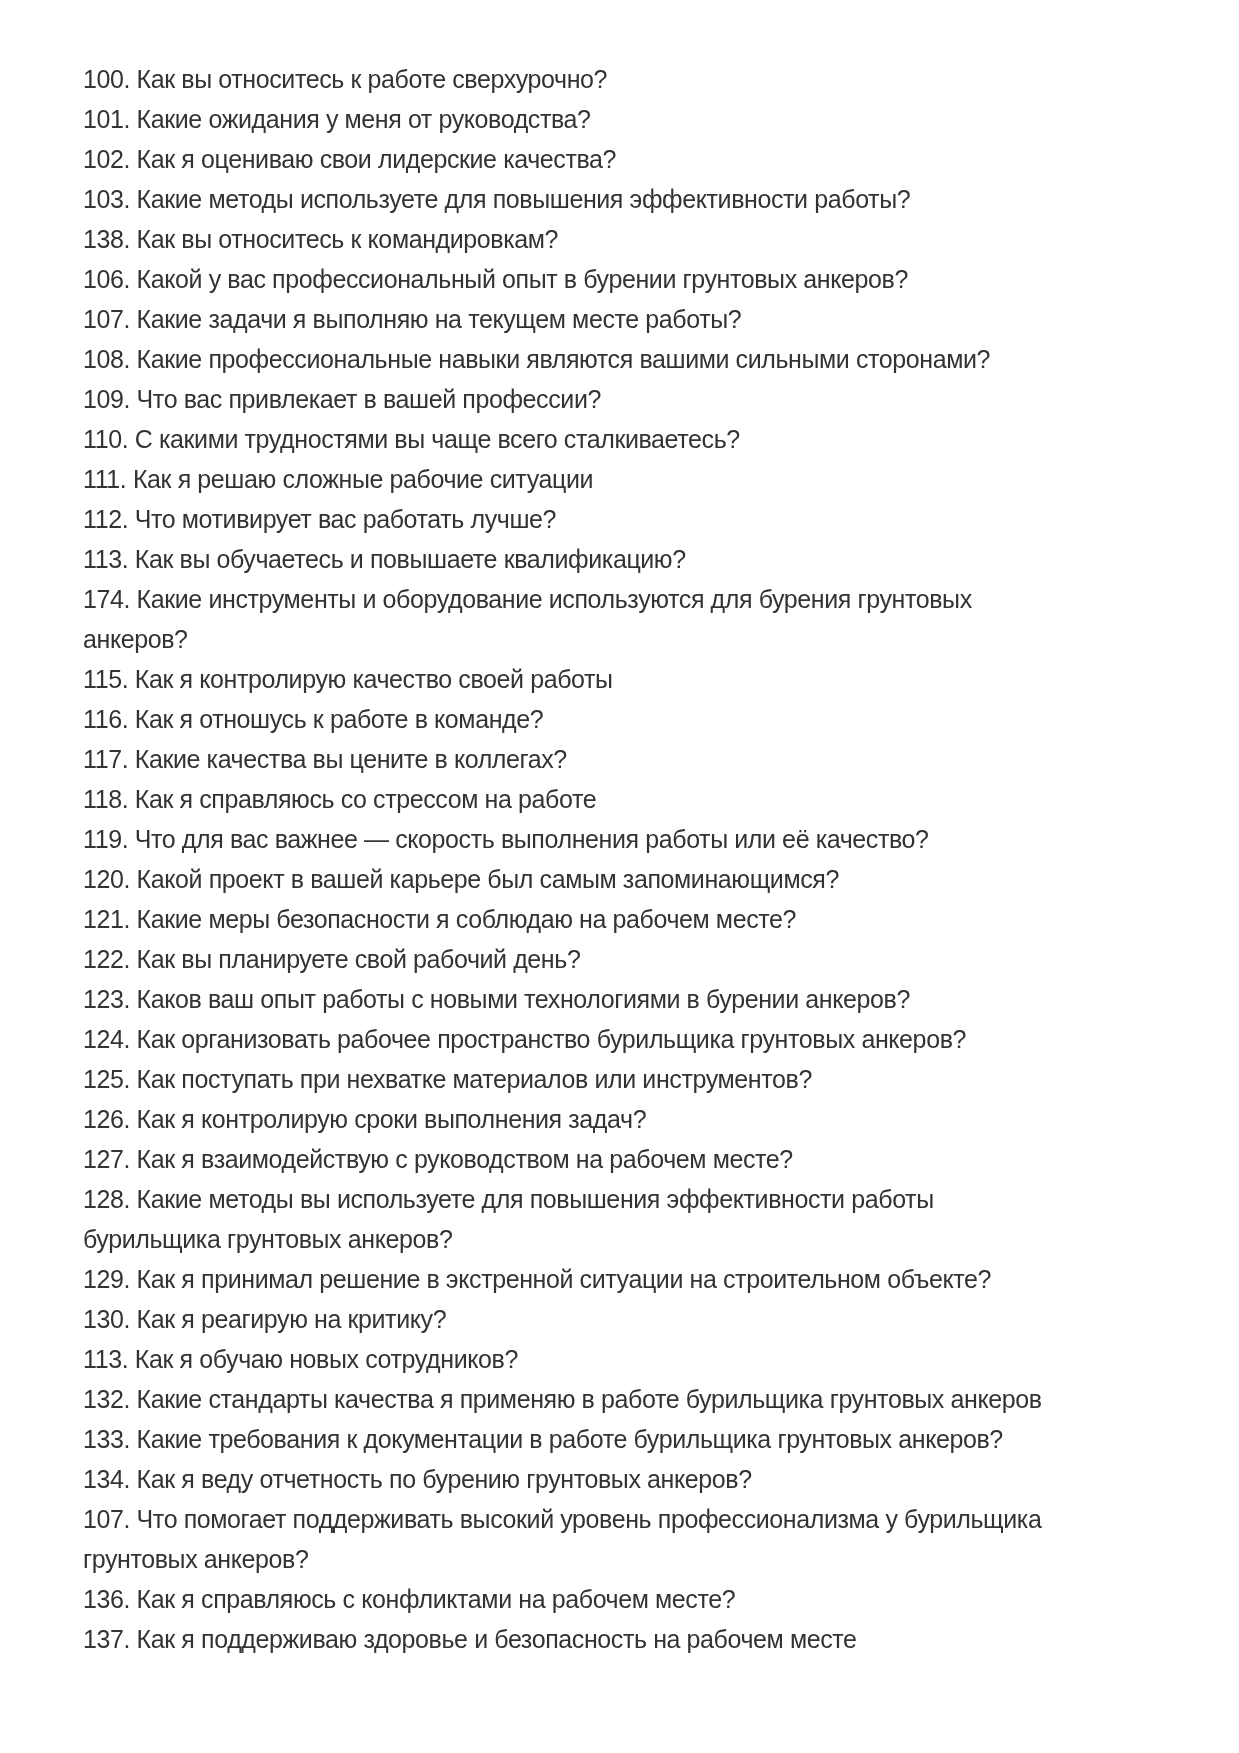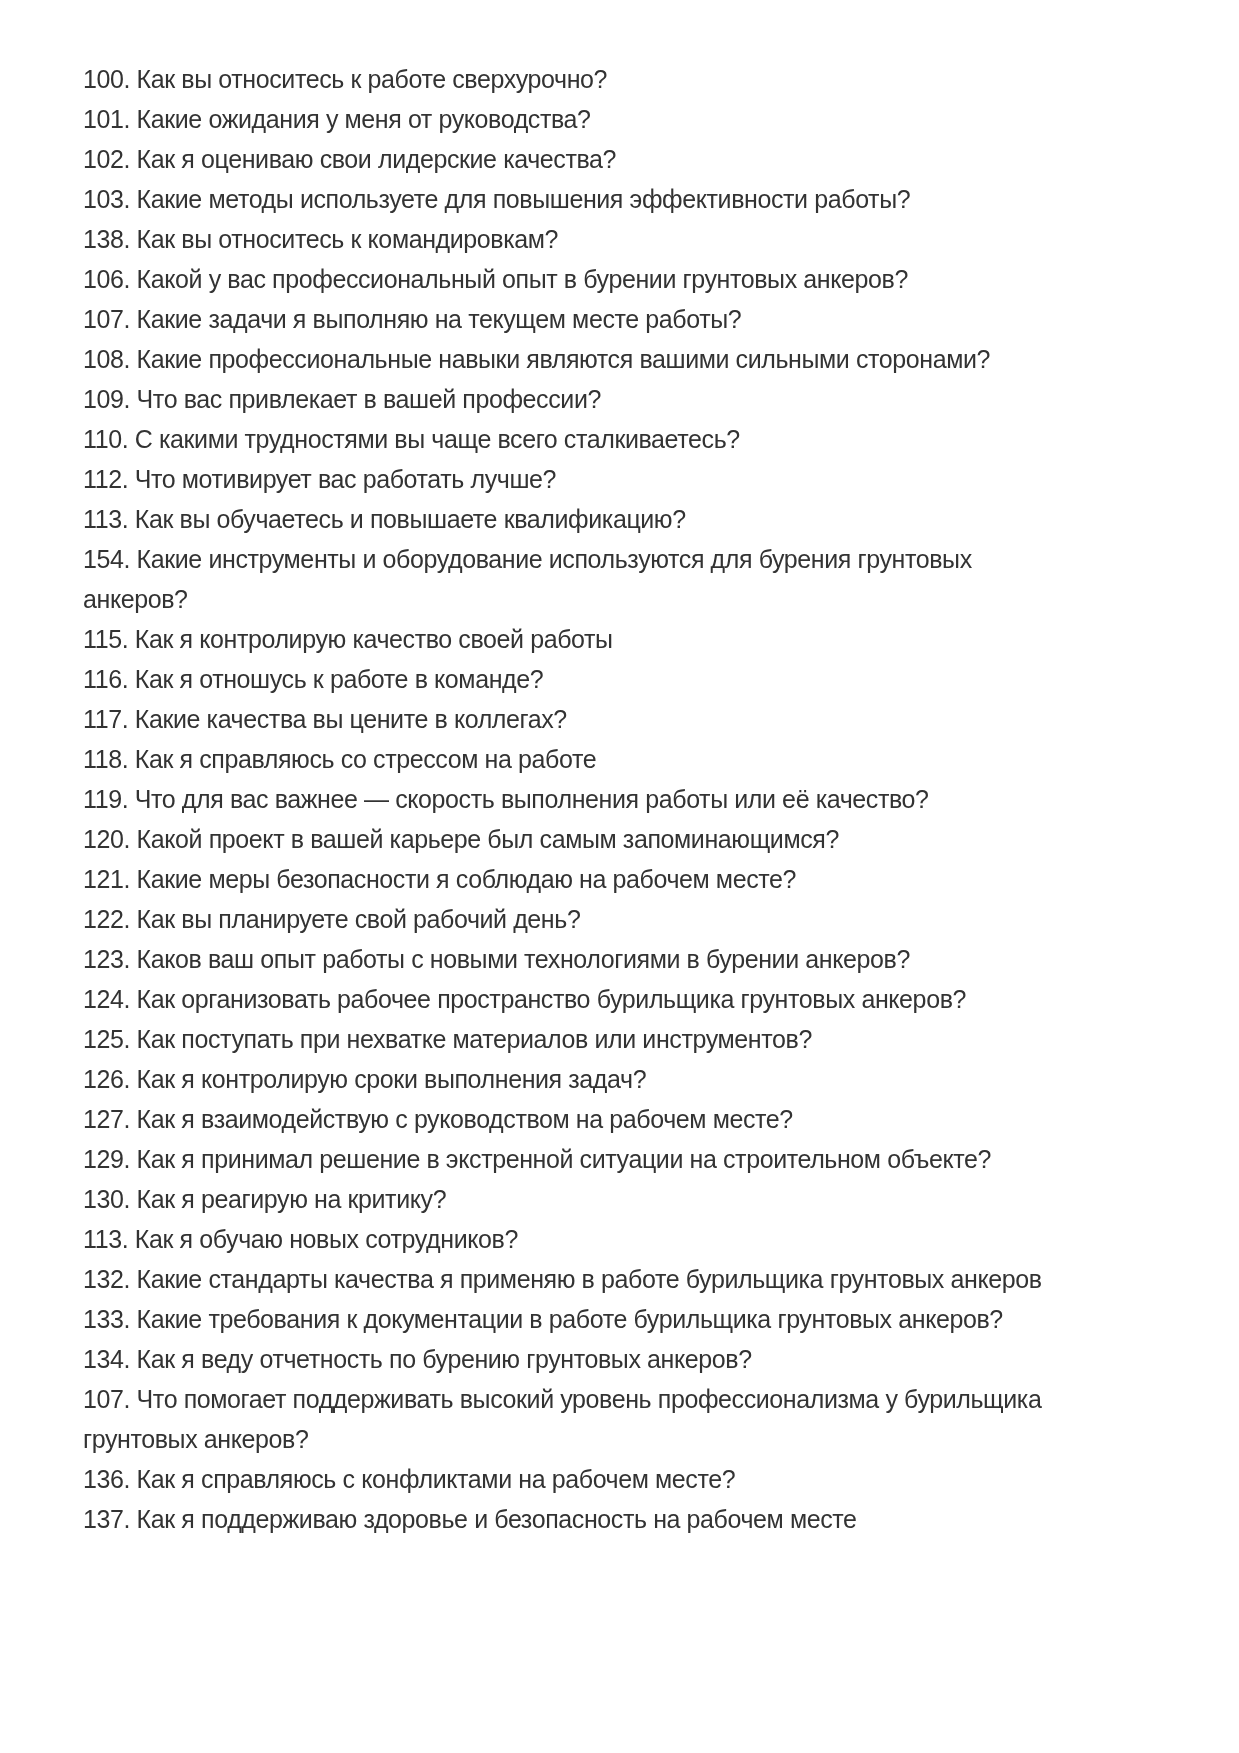--- a/index.html
+++ b/index.html
@@ -43,36 +43,38 @@
     <p class="question">100. Как вы относитесь к работе сверхурочно?</p>
     <p class="question">101. Какие ожидания у меня от руководства?</p>
     <p class="question">102. Как я оцениваю свои лидерские качества?</p>
     <p class="question">103. Какие методы используете для повышения эффективности работы?</p>
     <p class="question">138. Как вы относитесь к командировкам?</p>
     <p class="question">106. Какой у вас профессиональный опыт в бурении грунтовых анкеров?</p>
     <p class="question">107. Какие задачи я выполняю на текущем месте работы?</p>
     <p class="question">108. Какие профессиональные навыки являются вашими сильными сторонами?</p>
     <p class="question">109. Что вас привлекает в вашей профессии?</p>
     <p class="question">110. С какими трудностями вы чаще всего сталкиваетесь?</p>
+    <p class="question">111. Как я решаю сложные рабочие ситуации</p>
     <p class="question">112. Что мотивирует вас работать лучше?</p>
     <p class="question">113. Как вы обучаетесь и повышаете квалификацию?</p>
-    <p class="question">154. Какие инструменты и оборудование используются для бурения грунтовых анкеров?</p>
+    <p class="question">174. Какие инструменты и оборудование используются для бурения грунтовых анкеров?</p>
     <p class="question">115. Как я контролирую качество своей работы</p>
     <p class="question">116. Как я отношусь к работе в команде?</p>
     <p class="question">117. Какие качества вы цените в коллегах?</p>
     <p class="question">118. Как я справляюсь со стрессом на работе</p>
     <p class="question">119. Что для вас важнее — скорость выполнения работы или её качество?</p>
     <p class="question">120. Какой проект в вашей карьере был самым запоминающимся?</p>
     <p class="question">121. Какие меры безопасности я соблюдаю на рабочем месте?</p>
     <p class="question">122. Как вы планируете свой рабочий день?</p>
     <p class="question">123. Каков ваш опыт работы с новыми технологиями в бурении анкеров?</p>
     <p class="question">124. Как организовать рабочее пространство бурильщика грунтовых анкеров?</p>
     <p class="question">125. Как поступать при нехватке материалов или инструментов?</p>
     <p class="question">126. Как я контролирую сроки выполнения задач?</p>
     <p class="question">127. Как я взаимодействую с руководством на рабочем месте?</p>
+    <p class="question">128. Какие методы вы используете для повышения эффективности работы бурильщика грунтовых анкеров?</p>
     <p class="question">129. Как я принимал решение в экстренной ситуации на строительном объекте?</p>
     <p class="question">130. Как я реагирую на критику?</p>
     <p class="question">113. Как я обучаю новых сотрудников?</p>
     <p class="question">132. Какие стандарты качества я применяю в работе бурильщика грунтовых анкеров</p>
     <p class="question">133. Какие требования к документации в работе бурильщика грунтовых анкеров?</p>
     <p class="question">134. Как я веду отчетность по бурению грунтовых анкеров?</p>
     <p class="question">107. Что помогает поддерживать высокий уровень профессионализма у бурильщика грунтовых анкеров?</p>
     <p class="question">136. Как я справляюсь с конфликтами на рабочем месте?</p>
     <p class="question">137. Как я поддерживаю здоровье и безопасность на рабочем месте</p>
   </section>

